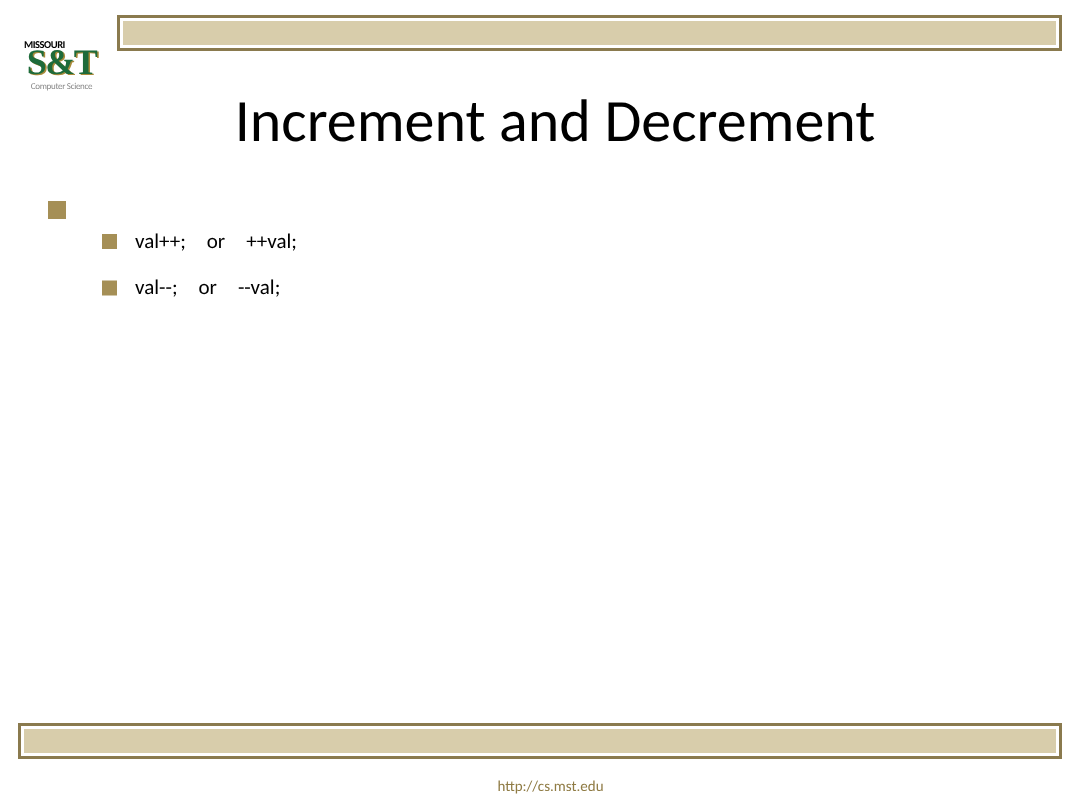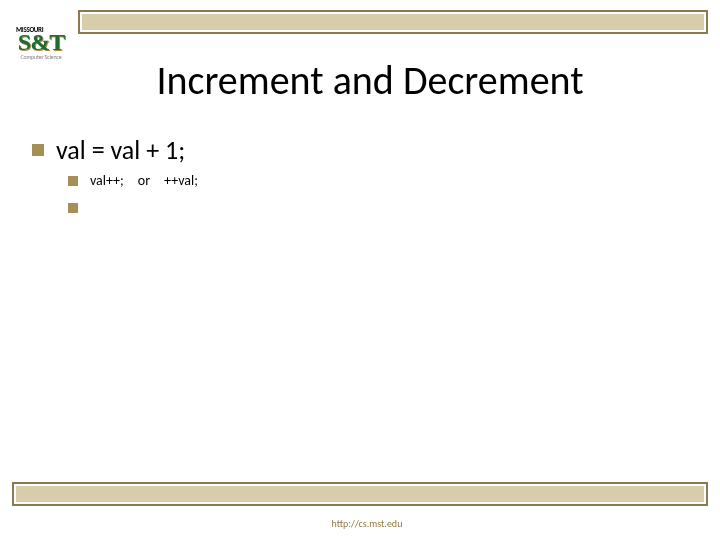--- a/index.html
+++ b/index.html
@@ -141,28 +141,28 @@
 
 <div class="top-bar-wrap">
   <div class="top-bar"></div>
 </div>
 
 <div class="title">Increment and Decrement</div>
 
 <div class="content">
   <div class="bullet-row level1">
     <span class="bullet-sq"></span>
-    <span>val = val + 1;</span>
   </div>
   <div class="bullet-row level2">
     <span class="bullet-sq small"></span>
     <span>val++; or ++val;</span>
   </div>
   <div class="bullet-row level2">
     <span class="bullet-sq small"></span>
+    <span>val--; or --val;</span>
   </div>
 </div>
 
 <div class="bottom-bar-wrap">
   <div class="bottom-bar"></div>
 </div>
 
 <div class="footer-url">http://cs.mst.edu</div>
 
 </body></html>

